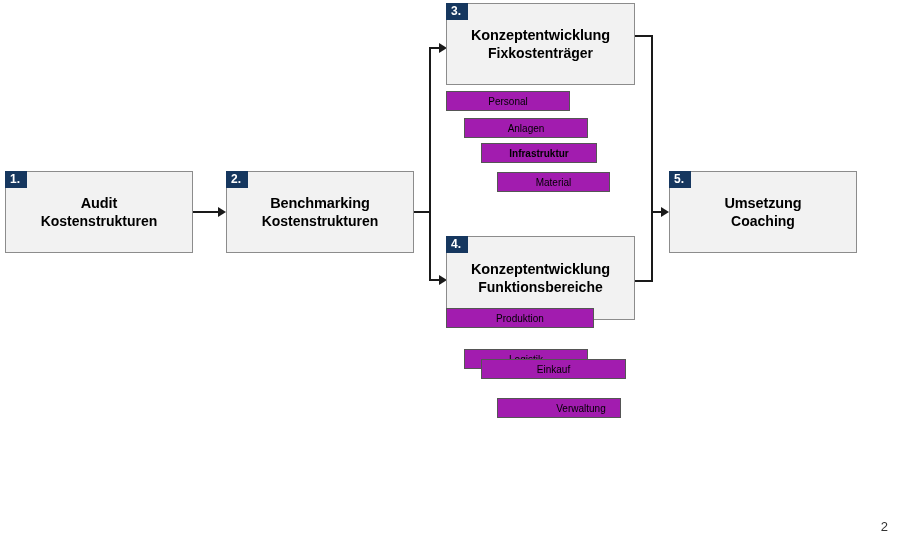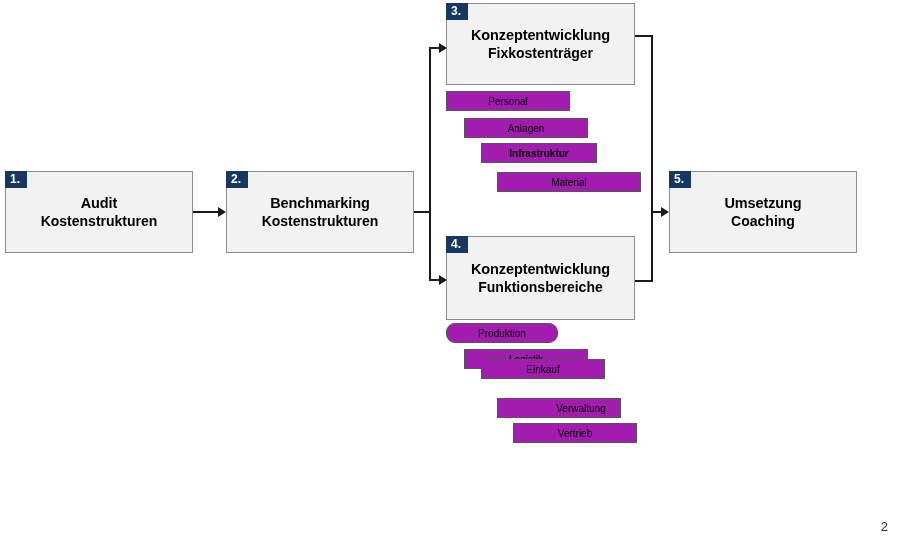--- a/index.html
+++ b/index.html
@@ -136,35 +136,34 @@
     <span class="badge">3.</span>
     <div class="stage-inner">
       <span class="stage-title">Konzeptentwicklung</span>
       <span class="stage-sub">Fixkostenträger</span>
     </div>
   </div>
 
   <div class="step-box" style="left:446px; top:91px; width:124px; height:20px;">Personal</div>
   <div class="step-box" style="left:464px; top:118px; width:124px; height:20px;">Anlagen</div>
   <div class="step-box" style="left:481px; top:143px; width:116px; height:20px;font-weight:bold;">Infrastruktur</div>
-  <div class="step-box" style="left:497px; top:172px; width:144px; height:20px;">Material</div>
+  <div class="step-box" style="left:497px; top:172px; width:113px; height:20px;">Material</div>
 
   <div class="stage-box" style="left:446px; top:236px; width:189px; height:84px;">
     <span class="badge">4.</span>
     <div class="stage-inner">
       <span class="stage-title">Konzeptentwicklung</span>
       <span class="stage-sub">Funktionsbereiche</span>
     </div>
   </div>
 
-  <div class="step-box" style="left:446px; top:323px; width:112px; height:20px;border-radius:9px;">Produktion</div>
+  <div class="step-box" style="left:446px; top:308px; width:148px; height:20px;">Produktion</div>
   <div class="step-box" style="left:464px; top:349px; width:124px; height:20px;">Logistik</div>
-  <div class="step-box" style="left:481px; top:359px; width:124px; height:20px;">Einkauf</div>
+  <div class="step-box" style="left:481px; top:359px; width:145px; height:20px;">Einkauf</div>
   <div class="step-box" style="left:497px; top:398px; width:124px; height:20px;padding-left:44px;">Verwaltung</div>
-  <div class="step-box" style="left:513px; top:423px; width:124px; height:20px;">Vertrieb</div>
 
   <div class="line-h" style="left:635px; top:35px; width:18px;"></div>
   <div class="line-h" style="left:635px; top:280px; width:18px;"></div>
   <div class="line-v" style="left:651px; top:35px; height:246px;"></div>
   <div class="line-h" style="left:651px; top:211px; width:14px;"></div>
   <div class="arrow-head" style="left:661px; top:207px;"></div>
 
   <div class="stage-box" style="left:669px; top:171px; width:188px; height:82px;">
     <span class="badge">5.</span>
     <div class="stage-inner">

